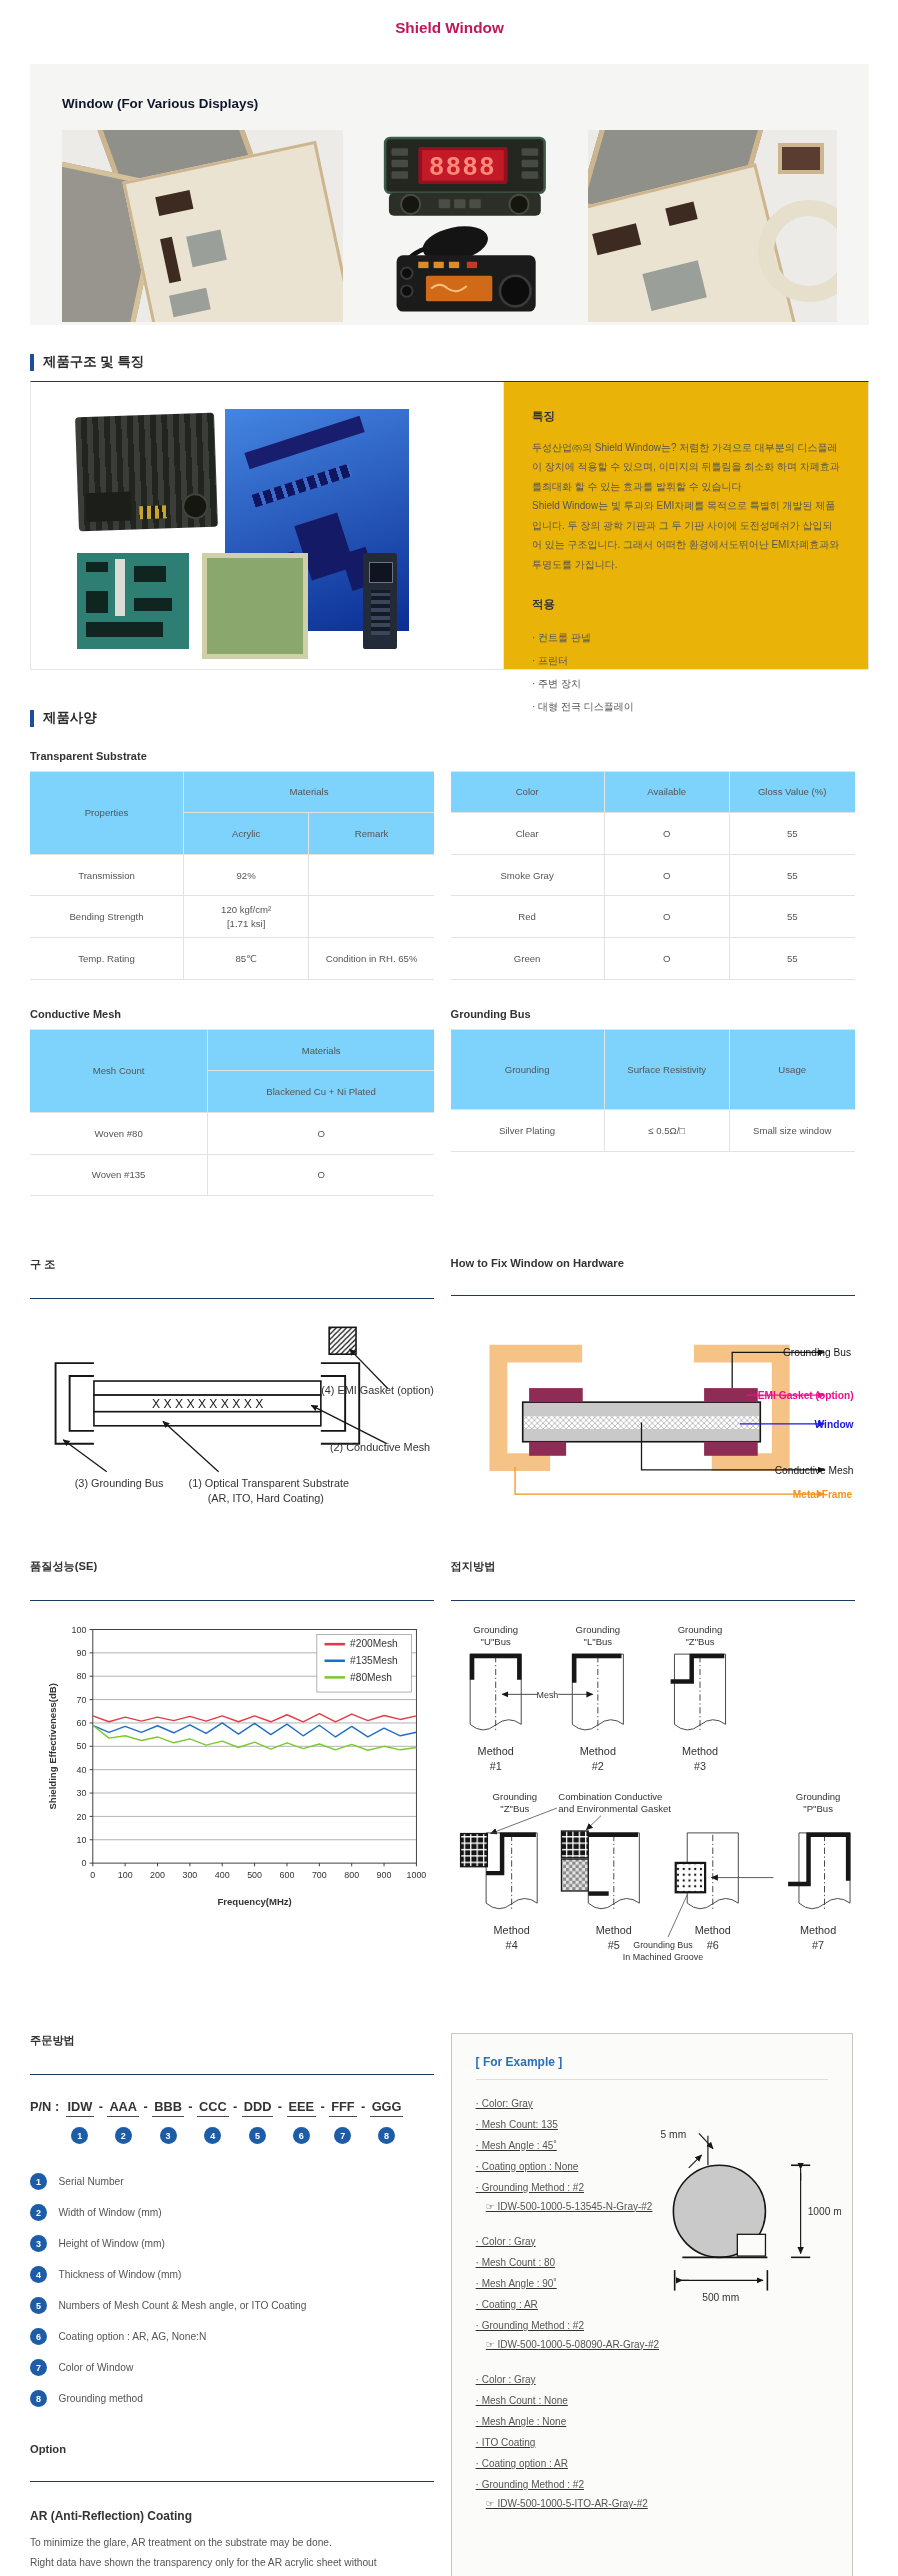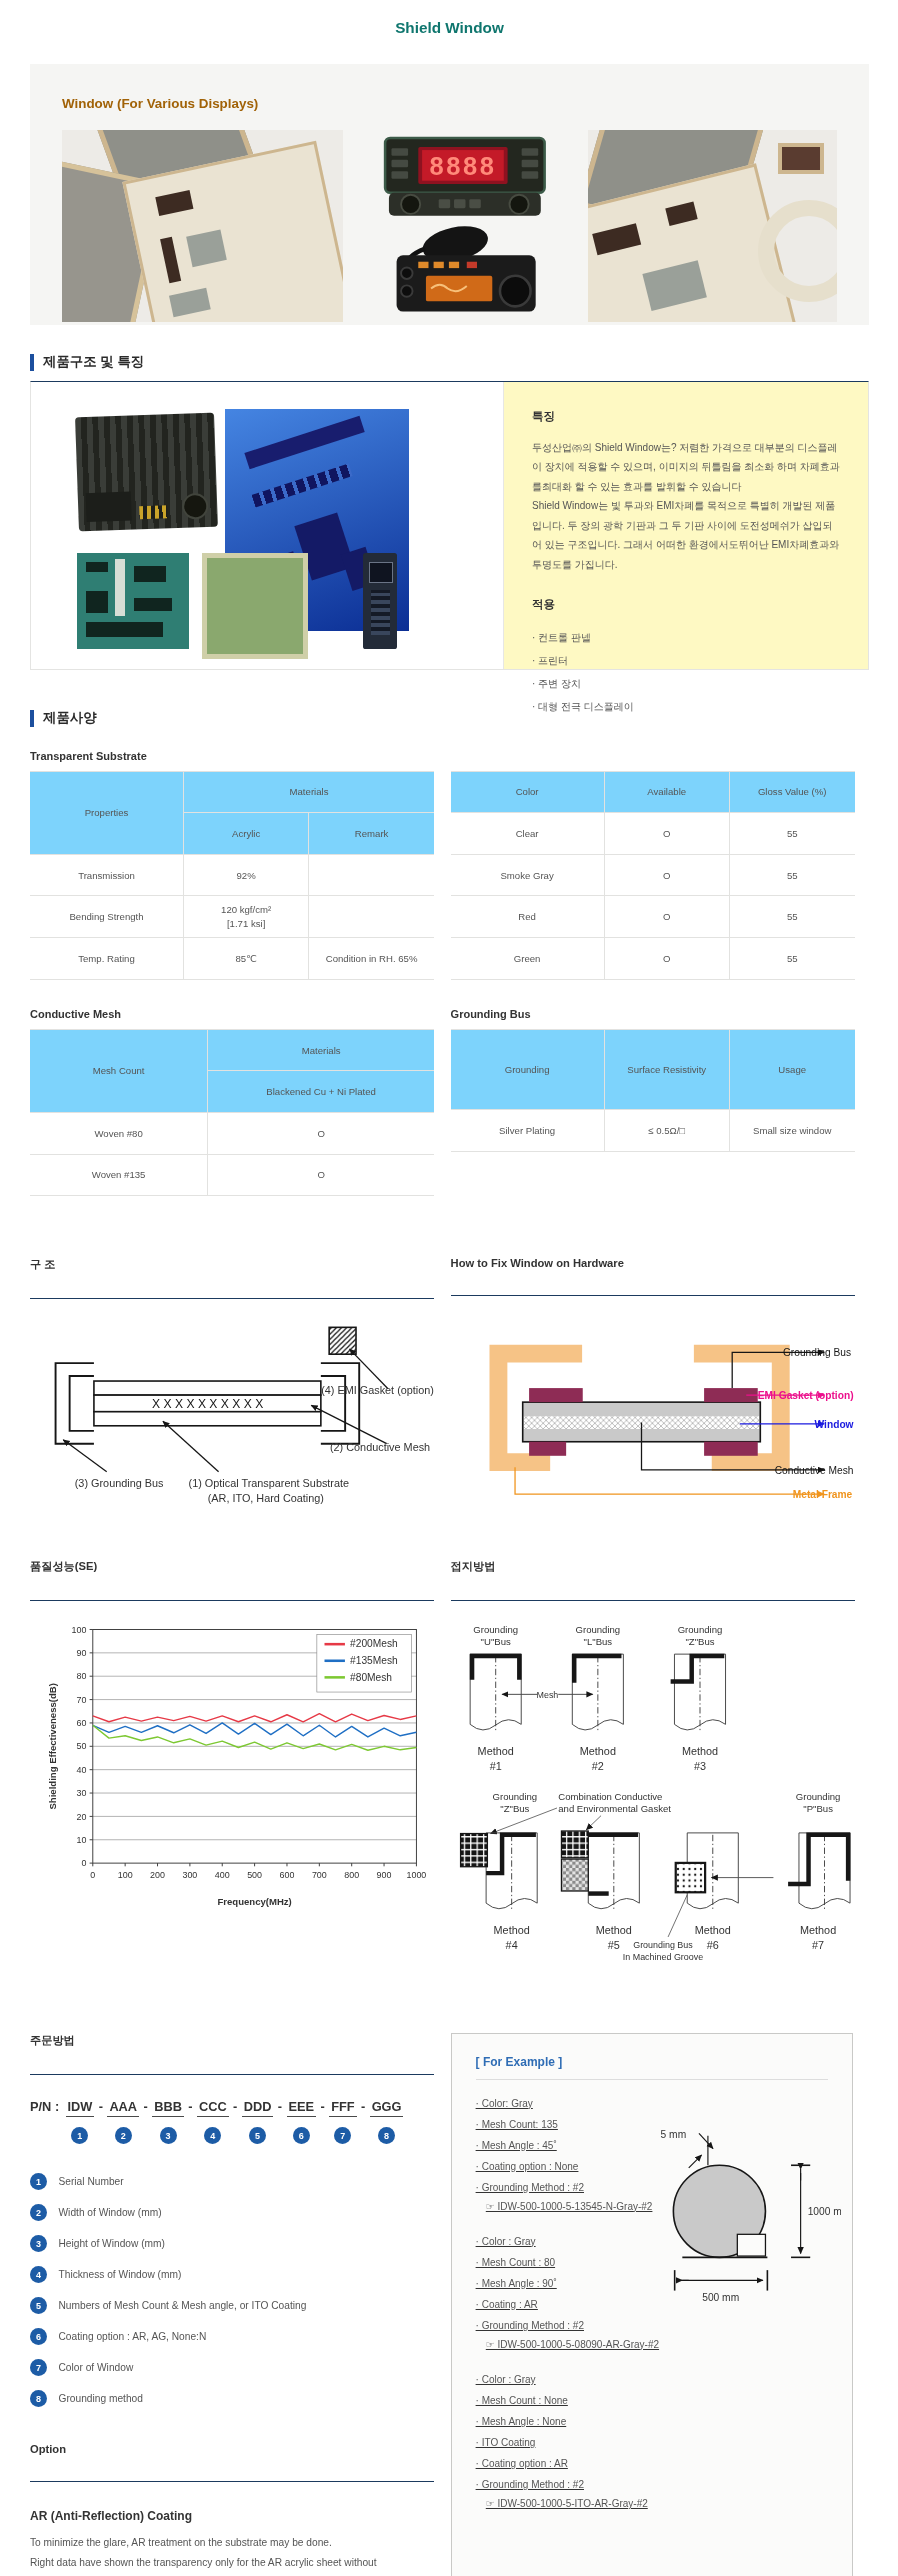--- a/index.html
+++ b/index.html
@@ -1,35 +1,35 @@
 <!DOCTYPE html>
 <html style="font-size:10.2px"><head>
 <meta charset="utf-8">
 <style>
   html,body{margin:0;padding:0;background:#fff;}
   body{width:899px;font-family:"Liberation Sans","DejaVu Sans",sans-serif;color:#333;}
   .wrap{margin:10px 30px;}
   
-  .page-title{text-align:center;font-size:15.3px;font-weight:bold;color:#0f766e;margin:19px 0 0;}
+  .page-title{text-align:center;font-size:15.3px;font-weight:bold;color:#be185d;margin:19px 0 0;}
   
   .banner{margin:27px 30px 0;background:#f5f5f3;height:261px;box-sizing:border-box;padding:32px 32px 0;overflow:hidden;}
-  .banner-label{font-size:13.4px;font-weight:bold;color:#a16207;}
+  .banner-label{font-size:13.4px;font-weight:bold;color:#0f172a;}
   .banner-photos{display:flex;justify-content:space-between;margin-top:19px;height:192px;}
   .ph{position:relative;overflow:hidden;}
   .ph-l{width:281px;background:#edebe7;}
   .ph-c{width:171px;}
   .ph-r{width:249px;background:#edebe7;}
   .fr{position:absolute;}
   .slot{position:absolute;background:#3d2b22;}
   
   .sec-title{border-left:4.5px solid #1c4f9e;padding-left:9px;font-size:13.4px;font-weight:bold;color:#2a2a2a;line-height:1.25;}
   
   .feature-box{border:0.6px solid #e4e4e2;border-top:1.3px solid #1b3a5e;display:flex;margin-top:10.2px;height:287px;}
   .fb-photos{position:relative;flex:1;background:#fff;overflow:hidden;}
-  .fb-panel{width:365px;background:#fef9c3;border-left:0.6px solid #e7e7e5;box-sizing:border-box;padding:27px 28px;}
+  .fb-panel{width:365px;background:#eab308;border-left:0.6px solid #e7e7e5;box-sizing:border-box;padding:27px 28px;}
   .fb-h{font-size:11.5px;font-weight:bold;color:#333;margin:0 0 14px;}
   .fb-p{font-size:10px;line-height:1.95;color:#555;margin:0;}
   .fb-apply{margin-top:23px;}
   .fb-li{font-size:10px;color:#555;line-height:2.3;}
   
   .tbl-head{font-size:11px;font-weight:bold;color:#333;margin:23px 0 9px;}
   .row{display:flex;gap:16.6px;}
   .col{width:404px;box-sizing:border-box;}
   table.spec{width:100%;border-collapse:collapse;border-top:1.3px solid #1b3a5e;}
   table.spec th,table.spec td{border:0.6px solid #e2e2e0;font-size:9.6px;font-weight:normal;color:#555;text-align:center;padding:3.8px 6.4px;height:33px;}

